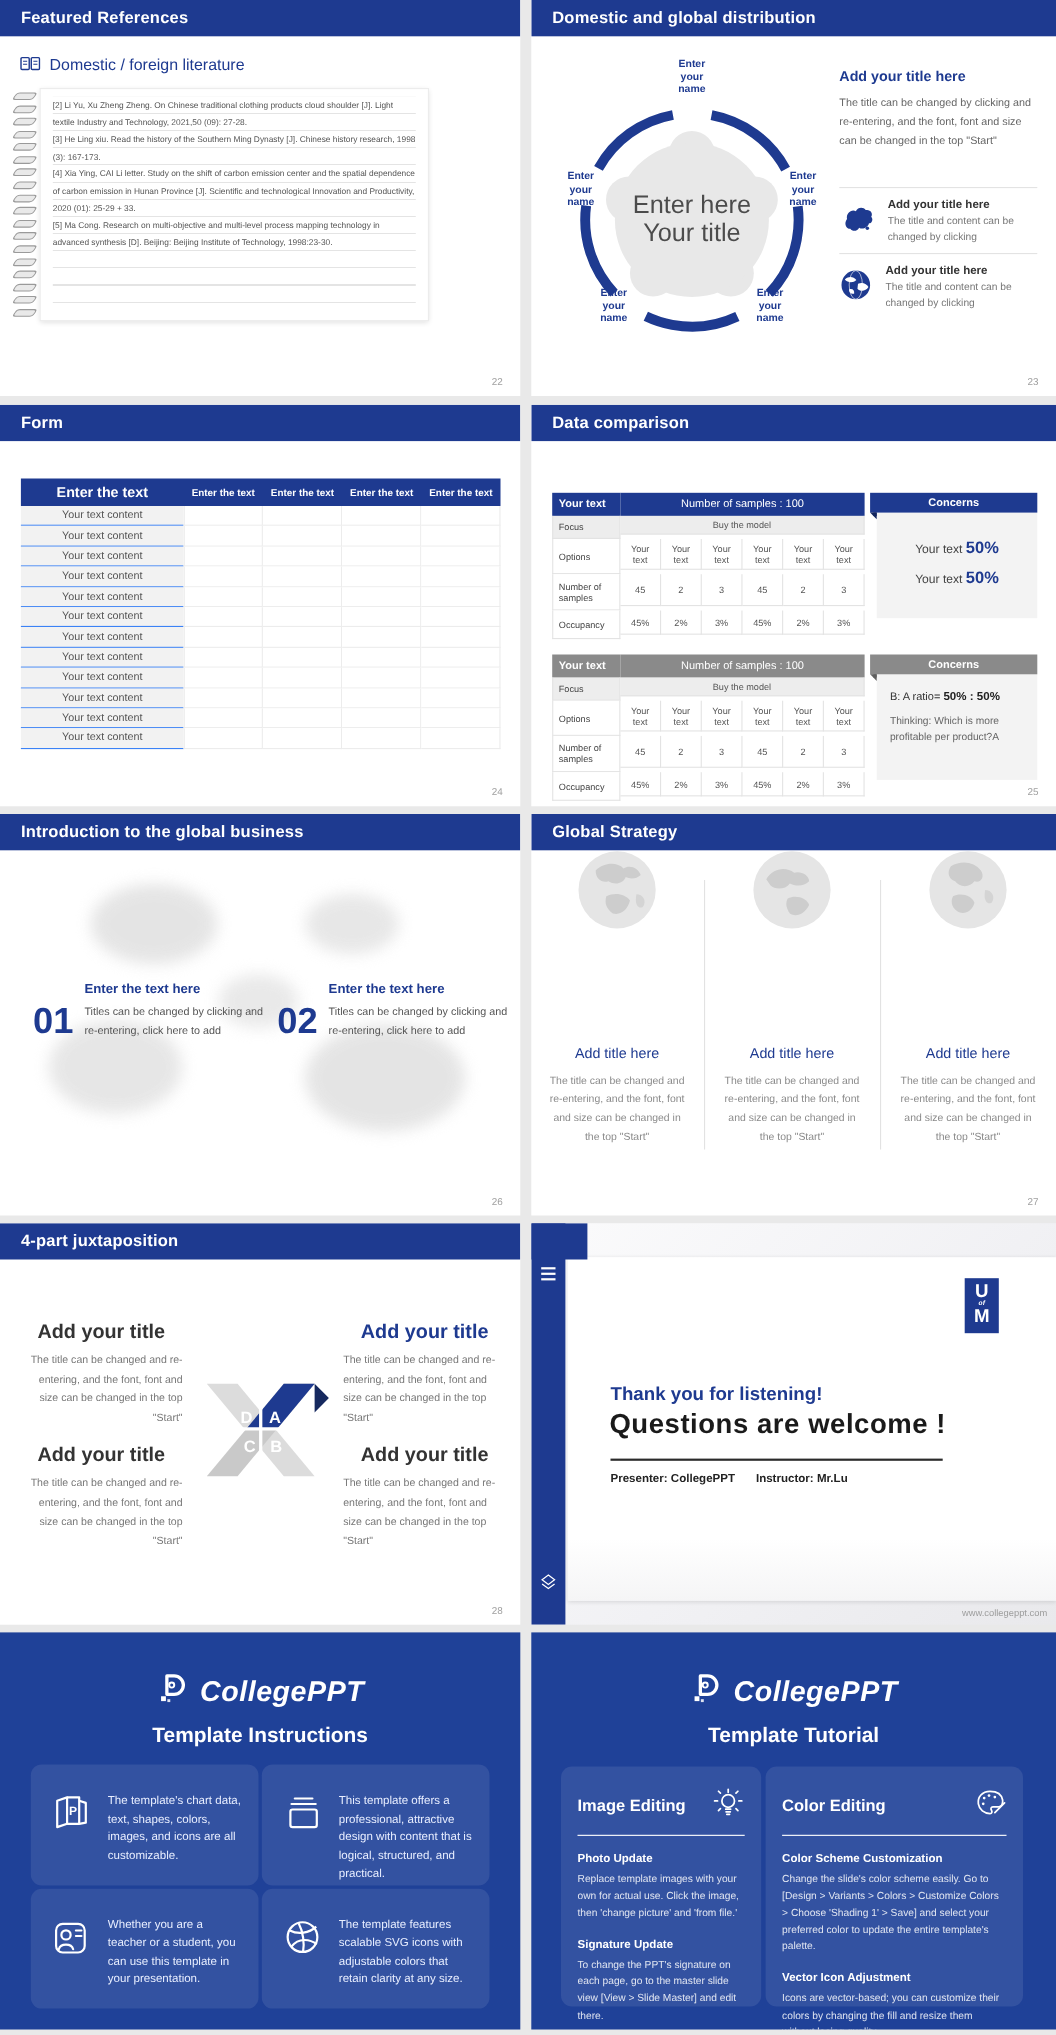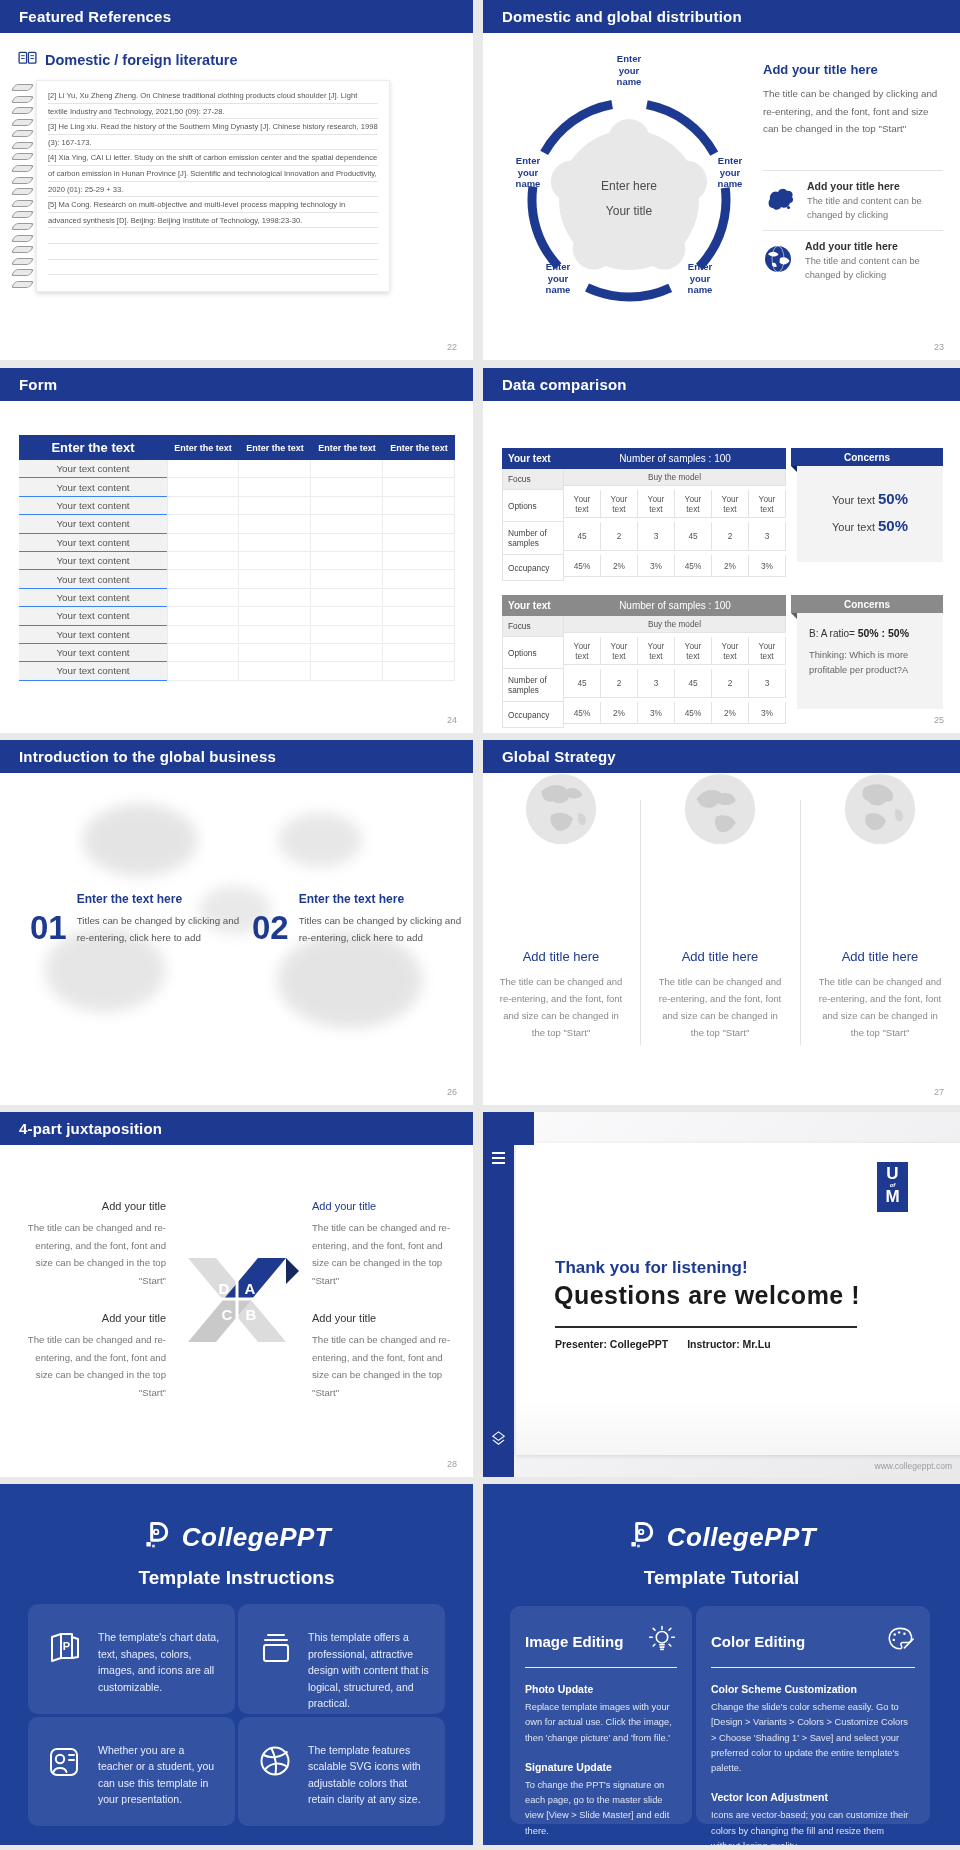--- a/index.html
+++ b/index.html
@@ -24,36 +24,36 @@
   #t-comp{left:483px;top:368px;width:477px;height:365px}
   #t-biz{left:0;top:740px;width:473px;height:365px}
   #t-strat{left:483px;top:740px;width:477px;height:365px}
   #t-jux{left:0;top:1112px;width:473px;height:365px}
   #t-thanks{left:483px;top:1112px;width:477px;height:365px;background:linear-gradient(135deg,#fbfbfc 0%,#f1f1f4 55%,#e9e9ec 100%);}
   #t-instr{left:0;top:1484px;width:473px;height:361px;background:var(--panel);}
   #t-tut{left:483px;top:1484px;width:477px;height:361px;background:var(--panel);}
 
   
   .sec-head{position:absolute;left:18px;top:51px;display:flex;align-items:center;gap:8px;
-            color:var(--navy);font-weight:bold;font-size:14.5px;}
+            color:var(--navy);font-weight:normal;font-size:14.5px;}
   .paper{position:absolute;left:36px;top:80px;width:352px;height:210px;background:#fff;
          border:1px solid #ececec;box-shadow:0 2px 5px rgba(0,0,0,.14);}
   .spiral{position:absolute;left:13px;top:84px;height:204px;width:24px;display:flex;
           flex-direction:column;justify-content:space-between;}
   .spiral i{display:block;height:5px;width:17px;border:1px solid #9a9a9a;border-radius:3px;
             background:#e9e9e9;transform:skewX(-35deg);}
   .refs{position:absolute;left:48px;top:88px;width:330px;height:195px;font-size:7.6px;color:#555;
         line-height:15.6px;
         background:repeating-linear-gradient(to bottom,transparent 0px,transparent 14.6px,#e4e4e4 14.6px,#e4e4e4 15.6px);}
   .refs p{margin:0;}
 
   
   .donut-wrap{position:absolute;left:10px;top:40px;width:270px;height:290px;}
   .center-label{position:absolute;left:66px;top:134px;width:140px;text-align:center;color:#4c4c4c;
-                font-size:12px;line-height:25px;white-space:pre-line;}
+                font-size:23px;line-height:25px;white-space:pre-line;}
   .node{position:absolute;width:56px;text-align:center;font-weight:bold;color:var(--navy);
         font-size:9.5px;line-height:11.5px;white-space:pre-line;}
   .n-top{left:108px;top:13px}.n-left{left:7px;top:115px}.n-right{left:209px;top:115px}
   .n-bl{left:37px;top:221px}.n-br{left:179px;top:221px}
   .b-right{position:absolute;left:280px;top:62px;width:180px;}
   .b-title{color:var(--navy);font-weight:bold;font-size:13px;margin-bottom:8px;}
   .b-text{font-size:9.8px;color:#666;line-height:17.5px;}
   .b-items{position:absolute;left:280px;top:170px;width:180px;}
   .bitem{display:flex;gap:12px;padding:9px 0 8px;border-top:1px solid #e3e3e3;align-items:center;}
   .bi-t{font-weight:bold;font-size:10.5px;color:#333;margin-bottom:3px;}
@@ -125,21 +125,21 @@
   .gc1{left:3px}.gc2{left:162px}.gc3{left:322px}
   .gl-t{color:var(--navy);font-weight:normal;font-size:13px;margin-top:97px;}
   .gl-d{font-size:9.5px;color:#8a8a8a;line-height:17px;margin-top:9px;padding:0 12px;}
 
   
   .jx-block{position:absolute;width:148px;}
   .jx-tl{left:18px;top:88px;text-align:right;}
   .jx-tr{left:312px;top:88px;text-align:left;}
   .jx-bl{left:18px;top:200px;text-align:right;}
   .jx-br{left:312px;top:200px;text-align:left;}
-  .jx-t{font-size:11px;font-weight:normal;color:#333;margin-bottom:7px;}
+  .jx-t{font-size:18px;font-weight:bold;color:#333;margin-bottom:7px;text-align:center;}
   .jx-tr .jx-t{color:var(--navy);}
   .jx-d{font-size:9.6px;color:#777;line-height:17.5px;}
   .jx-svg{position:absolute;left:166px;top:142px;}
 
   
   .th-slide{position:absolute;left:33px;top:31px;right:0;height:312px;
             background:linear-gradient(to top,#f5f5f6 0%,#ffffff 18%);box-shadow:0 1px 4px rgba(0,0,0,.12);}
   .th-side{position:absolute;left:0;top:0;width:31px;height:365px;background:var(--navy);}
   .th-sidetop{position:absolute;left:0;top:0;width:51px;height:33px;background:var(--navy);}
   .th-burger{position:absolute;left:9px;top:40px;width:13px;}

